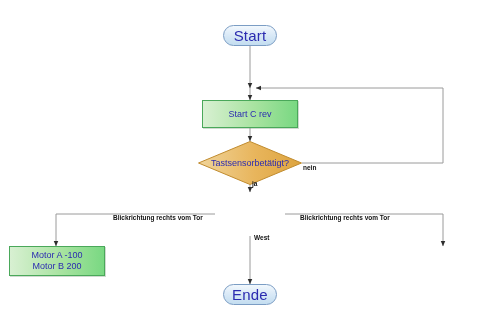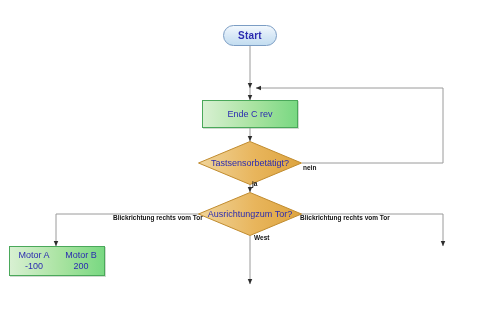--- a/index.html
+++ b/index.html
@@ -31,22 +31,22 @@
     align-items: center;
     justify-content: center;
     text-align: center;
     color: #2b2bb0;
     z-index: 3;
   }
   .terminal {
     border-radius: 11px;
     border: 1px solid #7b9dc4;
     background: linear-gradient(to bottom, #f2f8fd 0%, #dbeaf7 45%, #c3ddf0 100%);
-    font-size: 10px;
-    font-weight: bold;
+    font-size: 15px;
+    font-weight: normal;
     letter-spacing: 0.2px;
   }
   .process {
     border: 1px solid #4aa85a;
     background: linear-gradient(to right, #d8f0d2 0%, #a8e3a0 55%, #79d882 100%);
     font-size: 9px;
     line-height: 11px;
     box-shadow: 1px 1px 0 rgba(120,150,120,0.35);
   }
   .decision-wrap {
@@ -114,63 +114,50 @@
     <path d="M285,214 L443,214 L443,246" stroke="#9a9a9a" stroke-width="1" fill="none" marker-end="url(#arrow)"></path>
 
     <path d="M250,236 L250,284" stroke="#9a9a9a" stroke-width="1" fill="none" marker-end="url(#arrow)"></path>
   </svg>
 
   <div class="node terminal" style="left:223px; top:25px; width:54px; height:21px;">
     <span>Start</span>
   </div>
 
   <div class="node process" style="left:202px; top:100px; width:96px; height:28px;">
-    <span>Ende C rev</span>
+    <span>Start C rev</span>
   </div>
 
   <div class="decision-wrap" style="left:198px; top:141px; width:104px; height:44px;">
     <svg class="decision-shape" viewBox="0 0 104 44" xmlns="http://www.w3.org/2000/svg">
       <defs>
         <linearGradient id="goldgrad1" x1="0" y1="0" x2="1" y2="0">
           <stop offset="0%" stop-color="#f0d49a"></stop>
           <stop offset="55%" stop-color="#e8b55c"></stop>
           <stop offset="100%" stop-color="#dda43f"></stop>
         </linearGradient>
       </defs>
       <polygon points="52,0.5 103.5,22 52,43.5 0.5,22" fill="url(#goldgrad1)" stroke="#c08b2e" stroke-width="1"></polygon>
     </svg>
     <div class="decision-label">
       <span class="node-line">Tastsensor</span>
       <span class="node-line">betätigt?</span>
     </div>
   </div>
 
-  <div class="decision-wrap" style="left:198px; top:192px; width:104px; height:44px;">
-    <svg class="decision-shape" viewBox="0 0 104 44" xmlns="http://www.w3.org/2000/svg">
-      <defs>
-        <linearGradient id="goldgrad2" x1="0" y1="0" x2="1" y2="0">
-          <stop offset="0%" stop-color="#f0d49a"></stop>
-          <stop offset="55%" stop-color="#e8b55c"></stop>
-          <stop offset="100%" stop-color="#dda43f"></stop>
-        </linearGradient>
-      </defs>
-      <polygon points="52,0.5 103.5,22 52,43.5 0.5,22" fill="url(#goldgrad2)" stroke="#c08b2e" stroke-width="1"></polygon>
-    </svg>
-    <div class="decision-label">
-      <span class="node-line">Ausrichtung</span>
-      <span class="node-line">zum Tor?</span>
-    </div>
-  </div>
 
-  <div class="node process" style="left:9px; top:246px; width:96px; height:30px; flex-direction:row;">
+  <div class="node process" style="left:9px; top:246px; width:96px; height:30px; flex-direction:column;">
     <span class="node-line">Motor A -100</span>
     <span class="node-line">Motor B 200</span>
   </div>
 
 
+  <div class="node terminal" style="left:223px; top:284px; width:54px; height:21px;">
+    <span>Ende</span>
+  </div>
 
   <div class="edge-label" style="left:303px; top:164px;">nein</div>
 
   <div class="edge-label" style="left:252px; top:180px;">ja</div>
 
   <div class="edge-label" style="left:113px; top:214px;">Blickrichtung rechts vom Tor</div>
 
   <div class="edge-label" style="left:300px; top:214px;">Blickrichtung rechts vom Tor</div>
 
   <div class="edge-label" style="left:254px; top:234px;">West</div>

